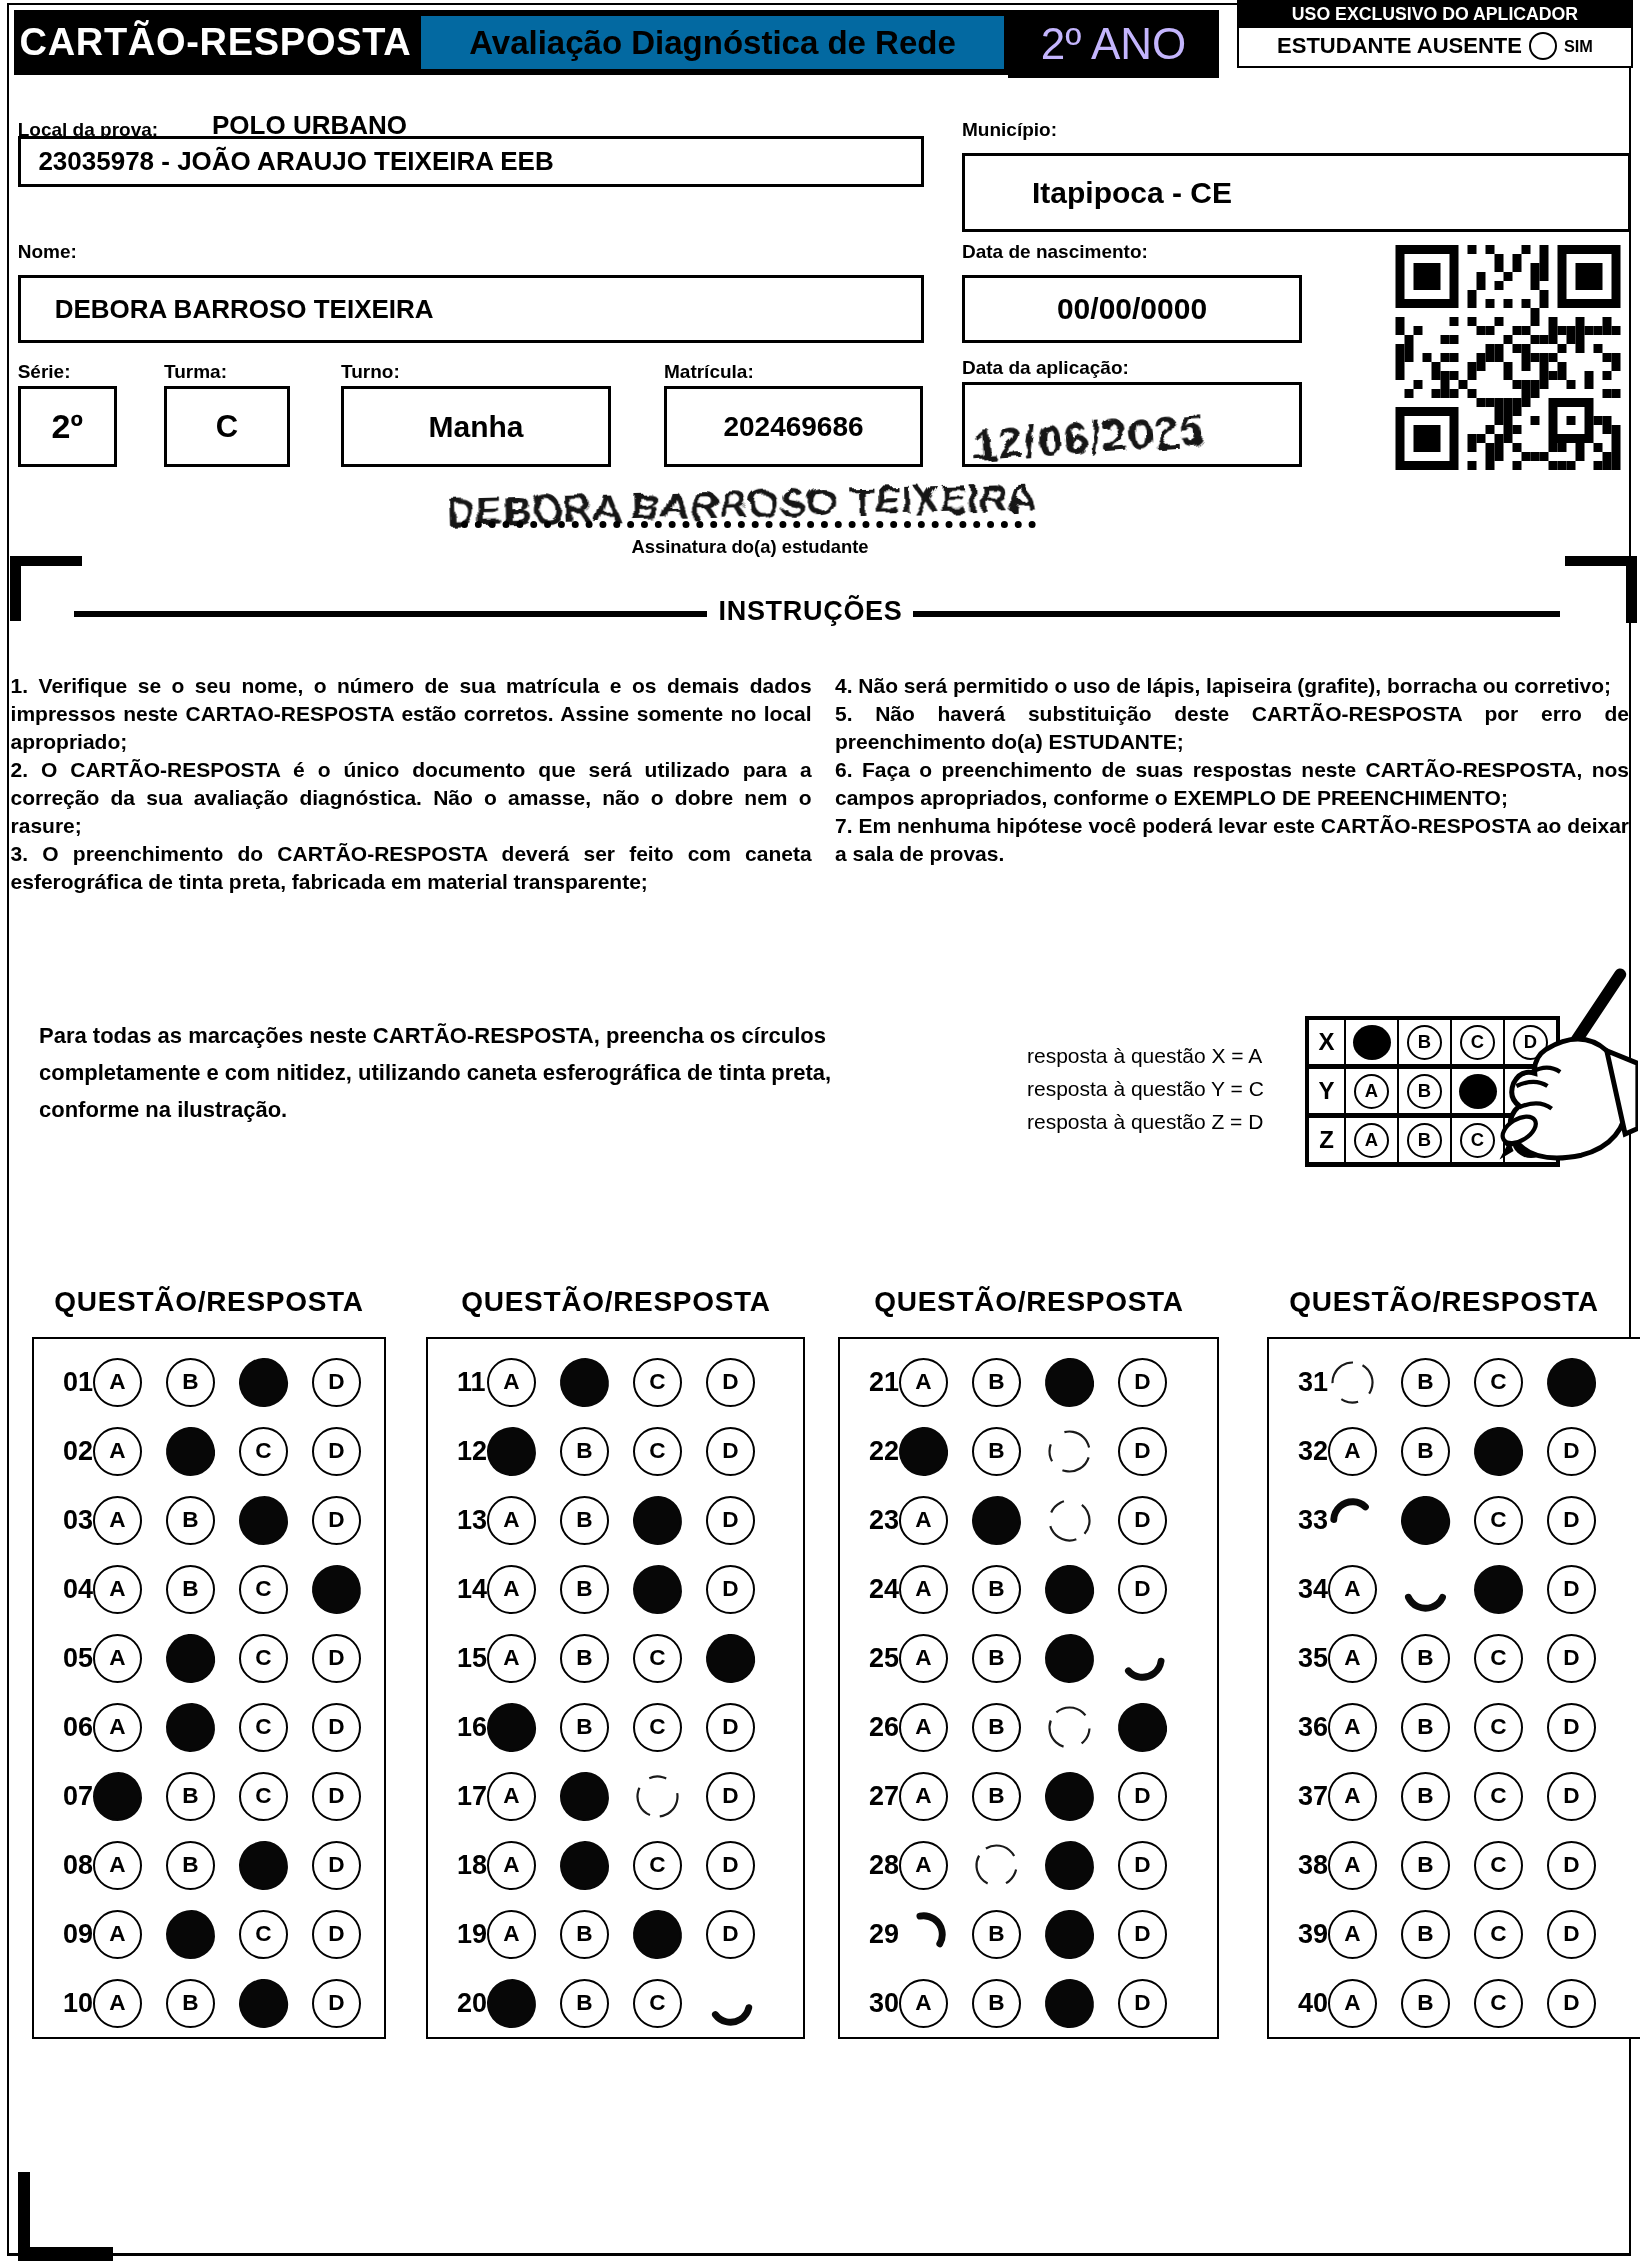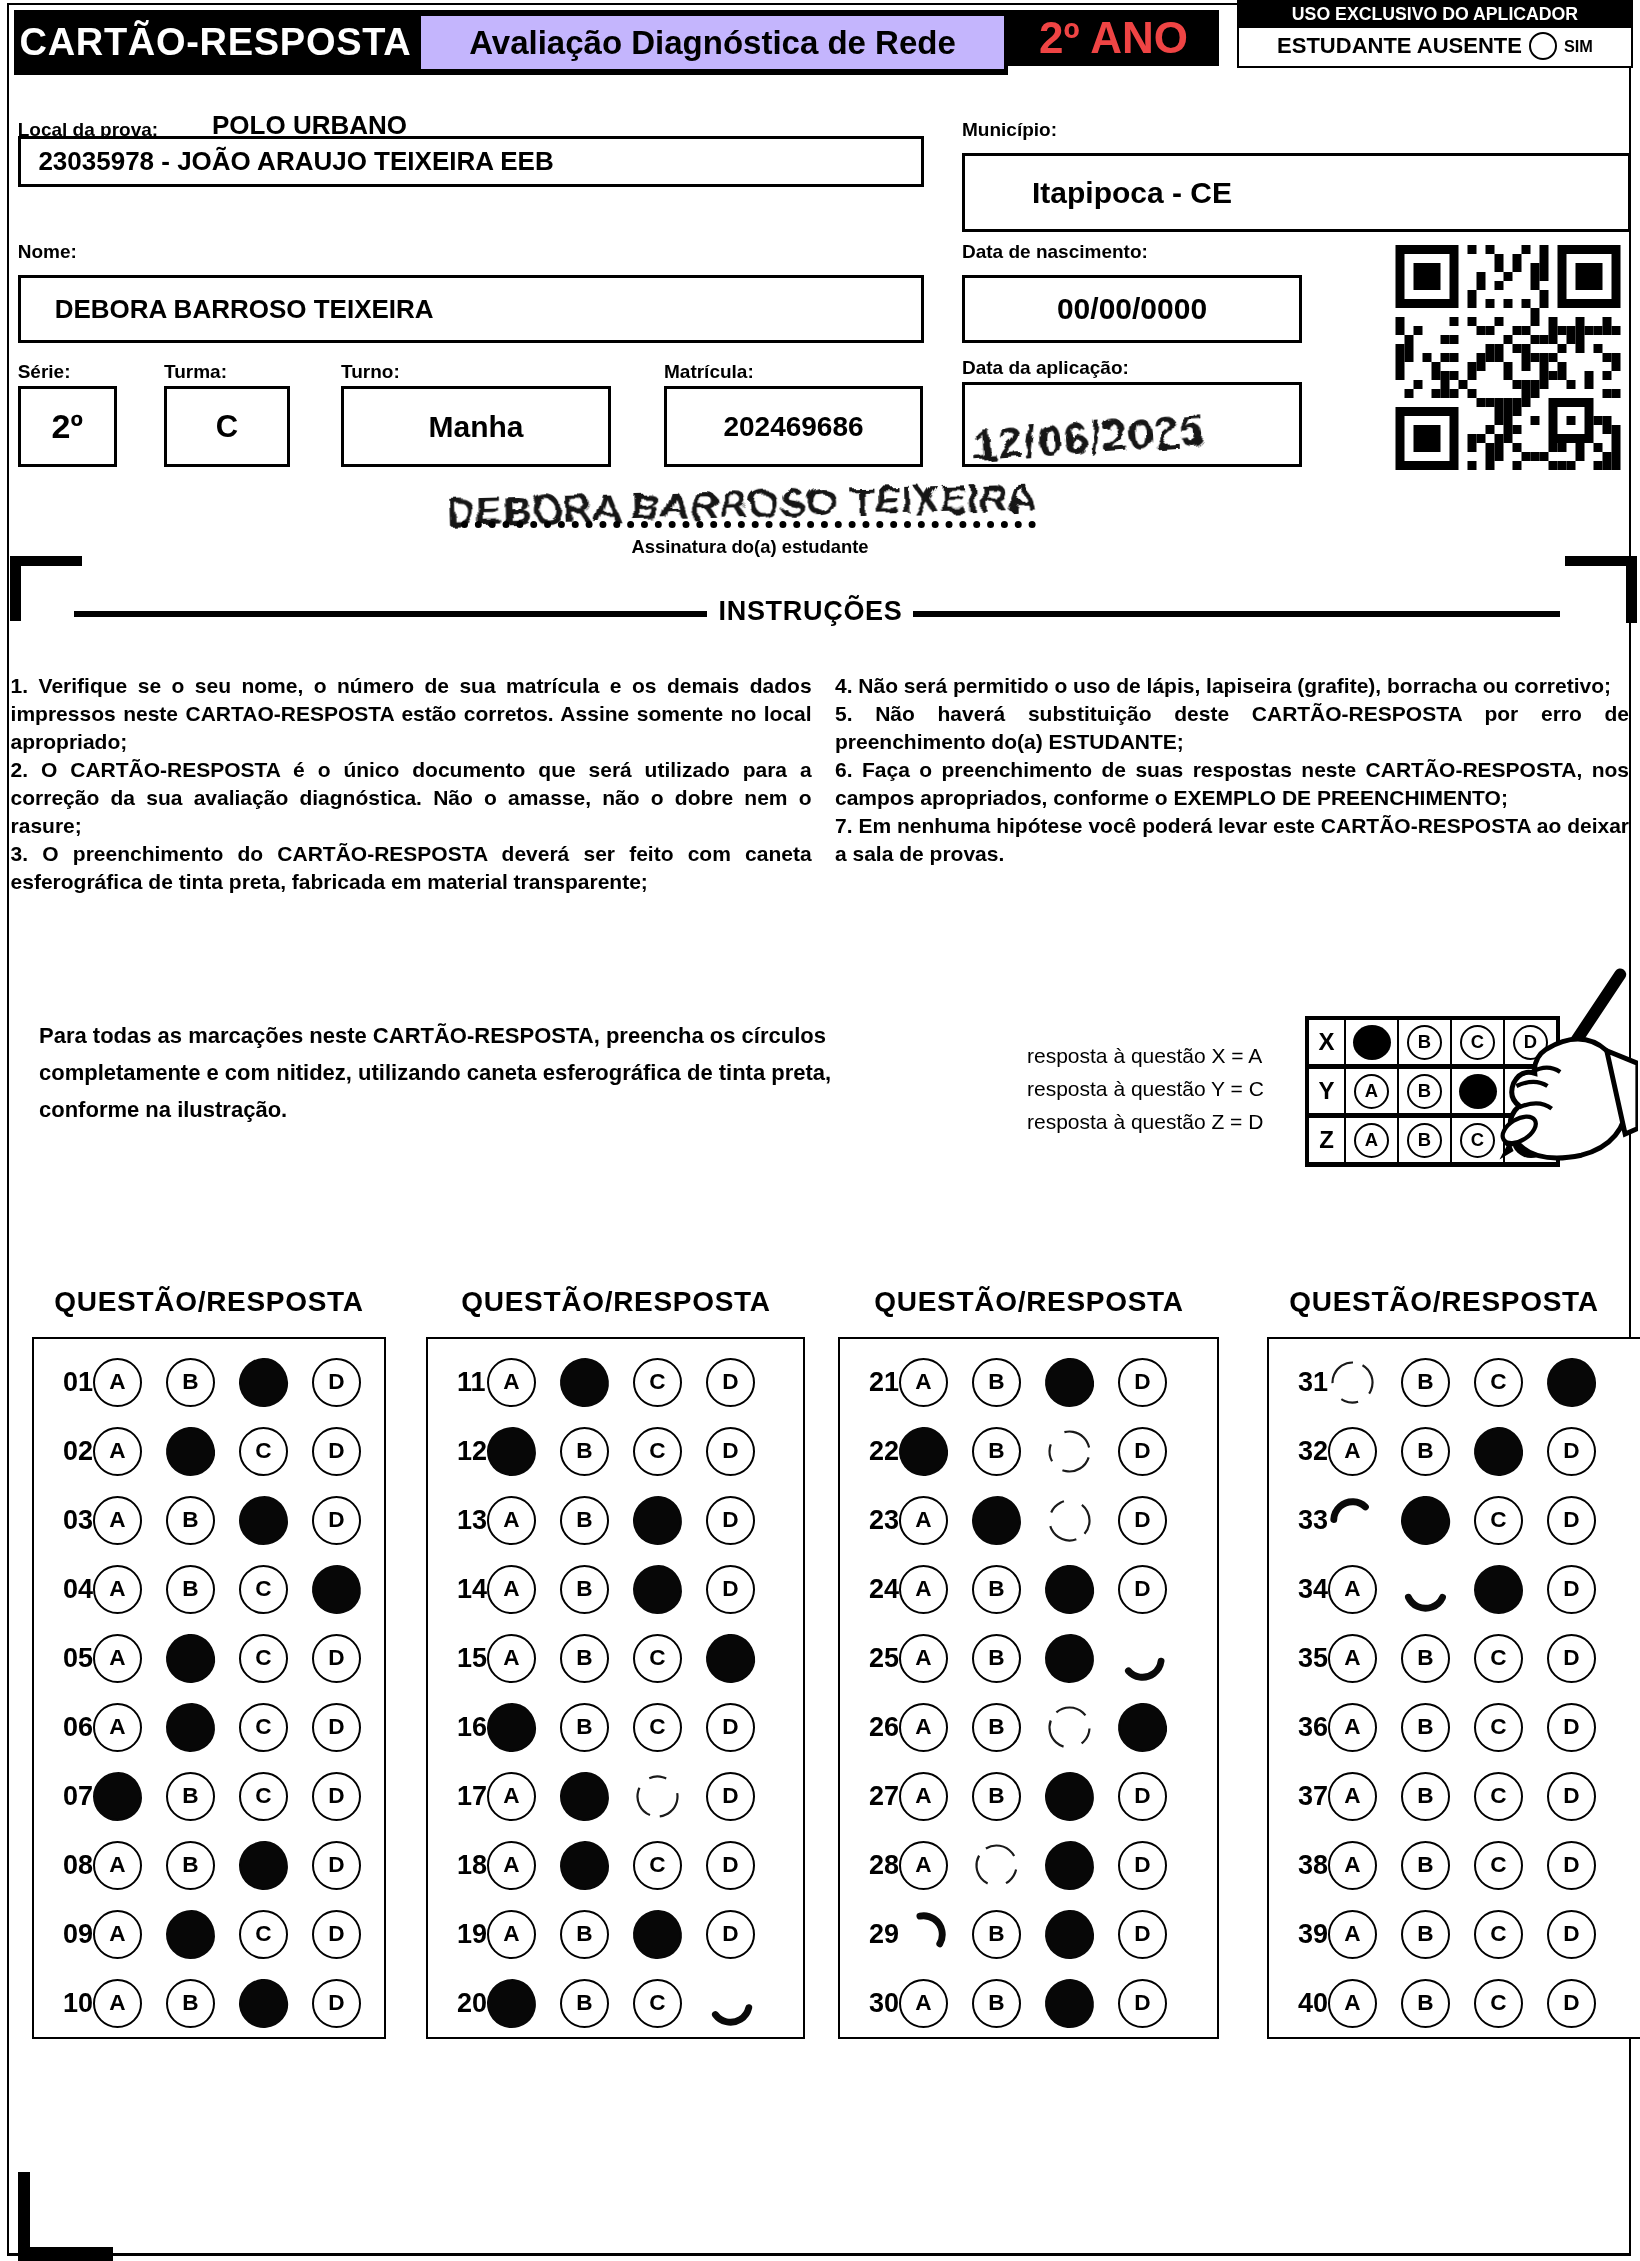--- a/index.html
+++ b/index.html
@@ -5,24 +5,24 @@
   html,body{margin:0;padding:0;background:#e8e8e8;}
   .page{position:relative;width:1641px;height:2261px;background:#fff;overflow:hidden;
         font-family:"Liberation Sans",sans-serif;color:#000;}
   .abs{position:absolute;}
   .page-frame{left:7px;top:2.8px;width:1624px;height:2253px;box-sizing:border-box;
     border-left:2.1px solid #000;border-top:2.1px solid #000;border-right:2.1px solid #000;border-bottom:3.5px solid #000;}
   
   .box-card-title{left:14px;top:10px;width:403px;height:65px;background:#000;color:#fff;
     display:flex;align-items:center;justify-content:center;font-size:38px;font-weight:bold;letter-spacing:0.7px;}
   .box-exam-title{left:417px;top:10px;width:591px;height:65px;background:#000;box-sizing:border-box;padding:6.4px 4.2px;}
-  .box-exam-title .inner{background:#c4b5fd;width:100%;height:100%;display:flex;align-items:center;justify-content:center;
+  .box-exam-title .inner{background:#0369a1;width:100%;height:100%;display:flex;align-items:center;justify-content:center;
     font-size:33px;font-weight:bold;}
-  .box-grade{left:1008px;top:10px;width:211px;height:56px;background:#000;color:#ef4444;
-    display:flex;align-items:center;justify-content:center;font-size:44px;font-weight:bold;}
+  .box-grade{left:1008px;top:10px;width:211px;height:68px;background:#000;color:#c4b5fd;
+    display:flex;align-items:center;justify-content:center;font-size:44px;font-weight:normal;}
   .applicator-box{left:1237px;top:0;width:396px;height:68px;box-sizing:border-box;border:2.8px solid #000;background:#fff;}
   .applicator-header{background:#000;color:#fff;height:25.5px;display:flex;align-items:center;justify-content:center;
     font-size:17.7px;font-weight:bold;}
   .absent-row{height:37px;display:flex;align-items:center;justify-content:center;gap:7px;}
   .absent-label{font-size:22px;font-weight:bold;}
   .absent-circle{width:28px;height:28px;border:2.8px solid #000;border-radius:50%;box-sizing:border-box;}
   .absent-sim{font-size:16.3px;font-weight:bold;}
   
   .flabel{font-size:19px;font-weight:bold;}
   .fbox{box-sizing:border-box;border:3.5px solid #000;background:#fff;display:flex;align-items:center;}

